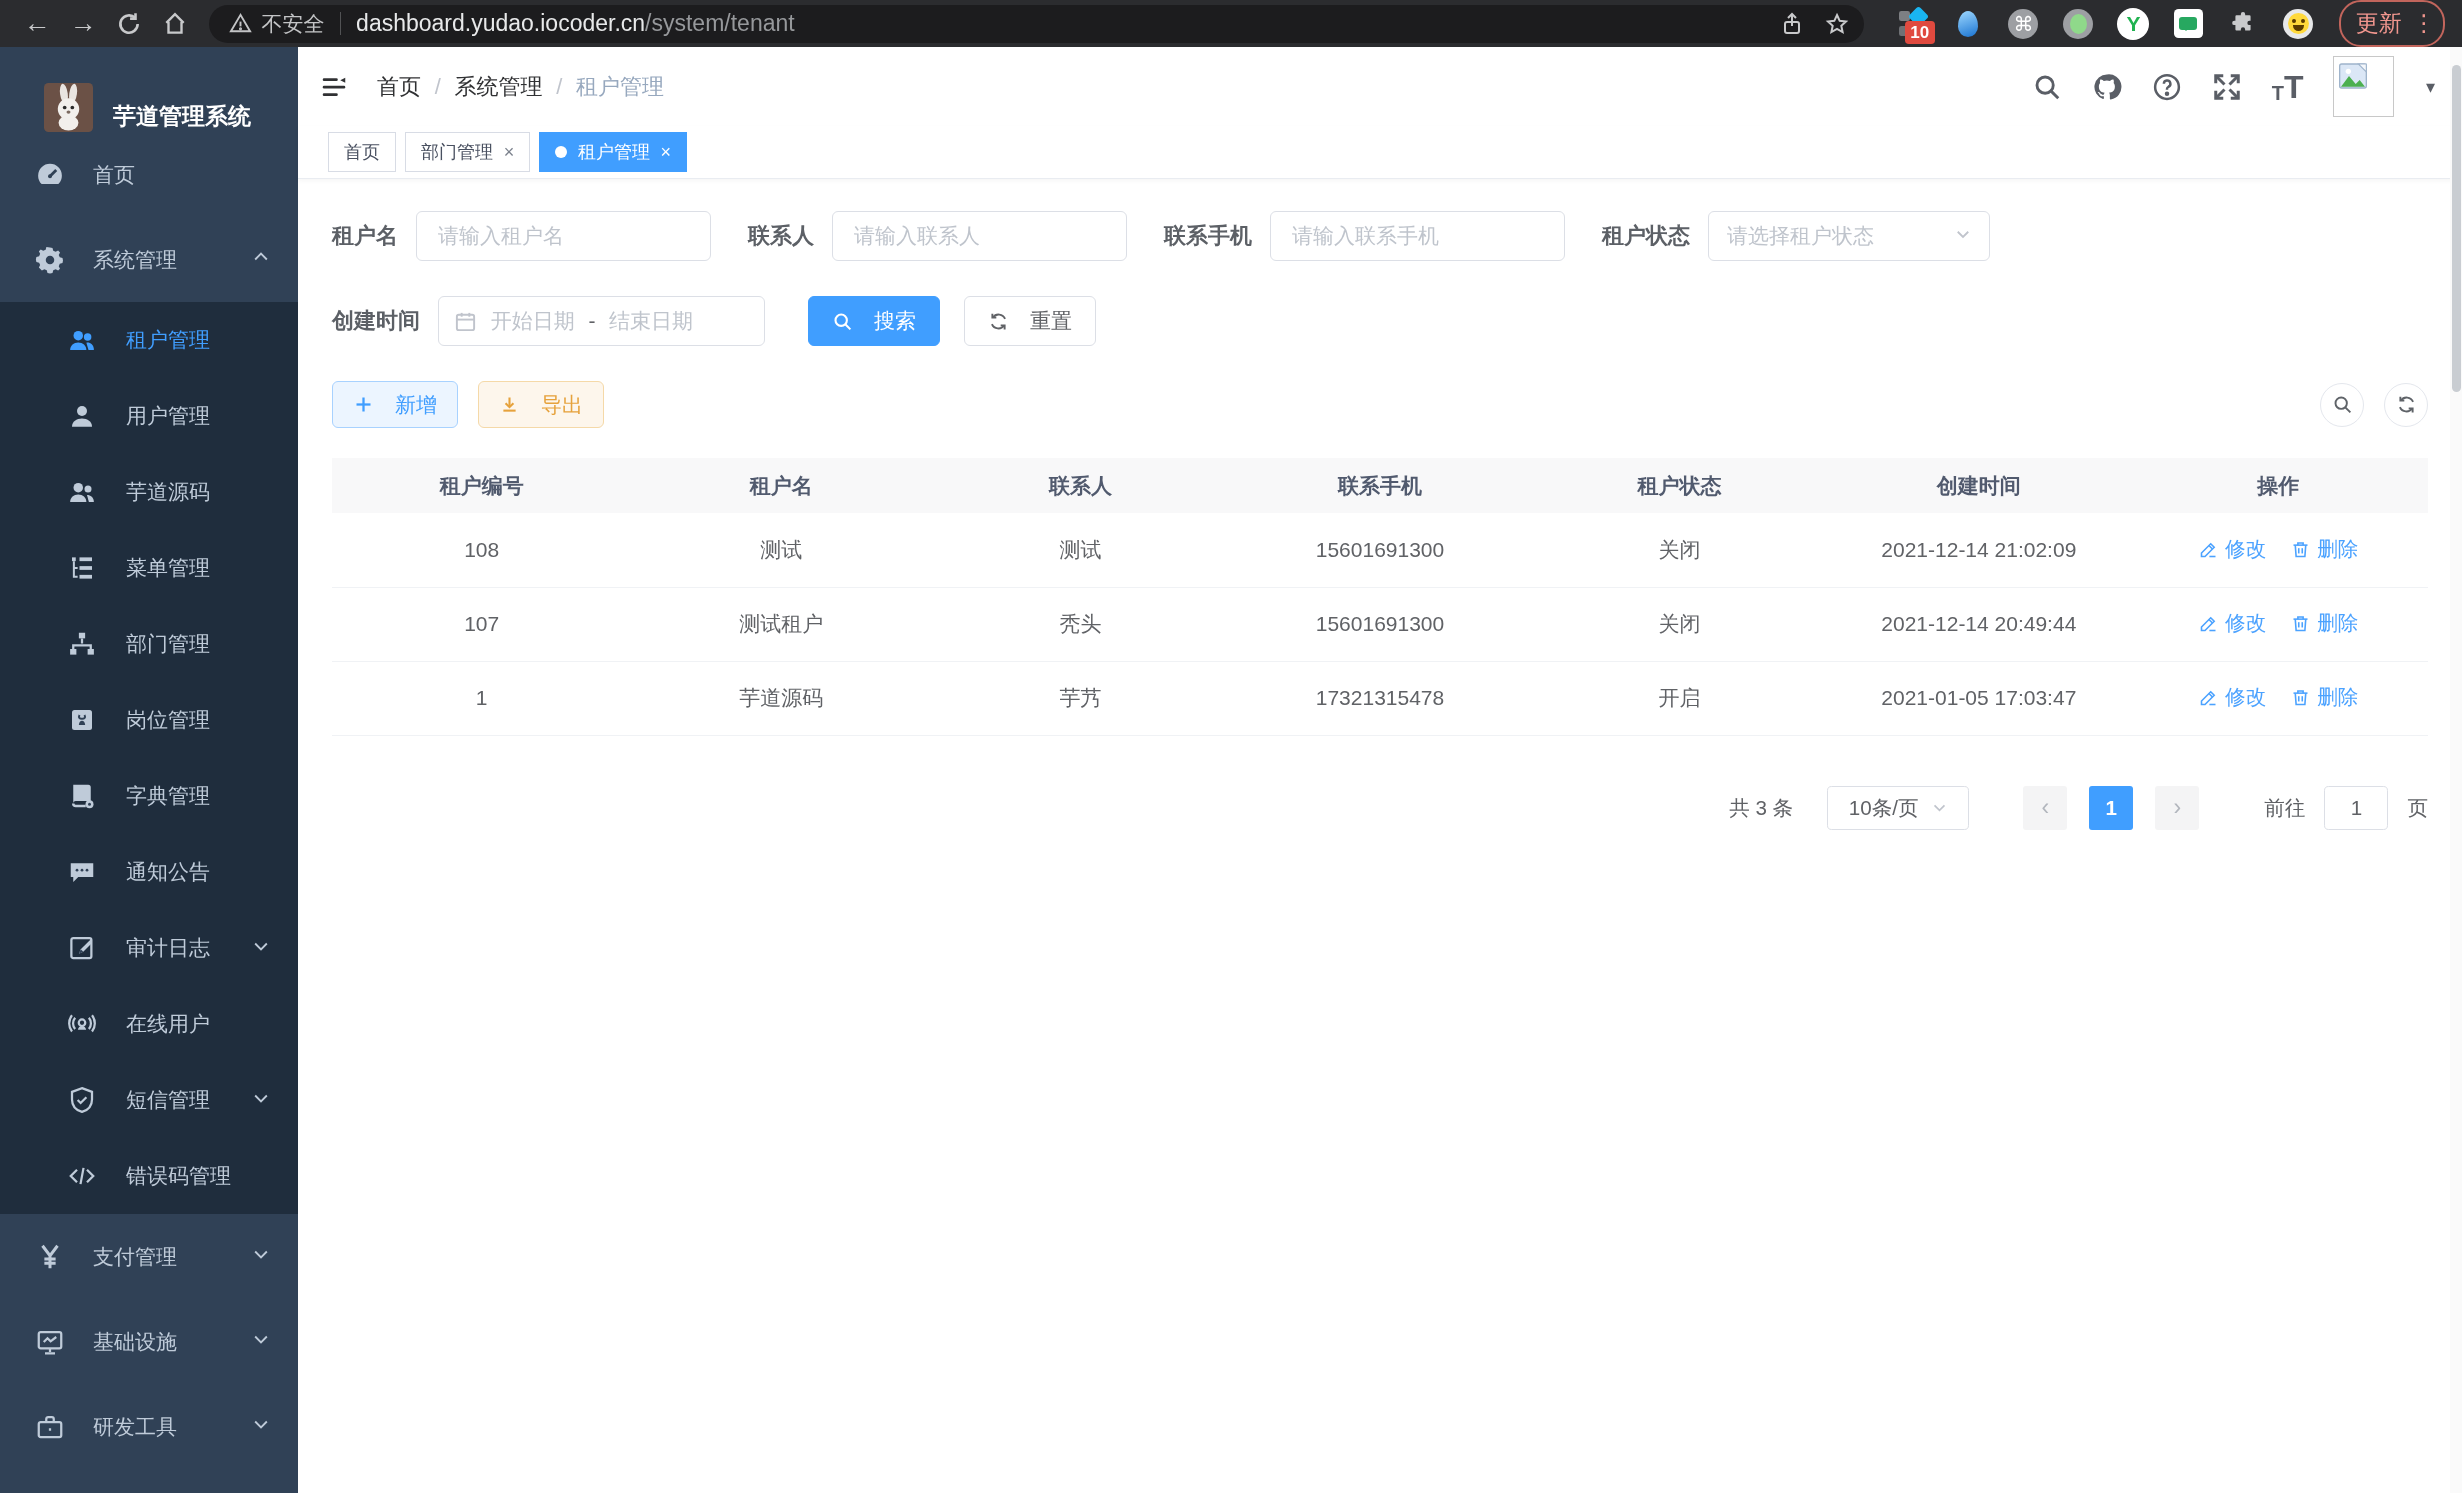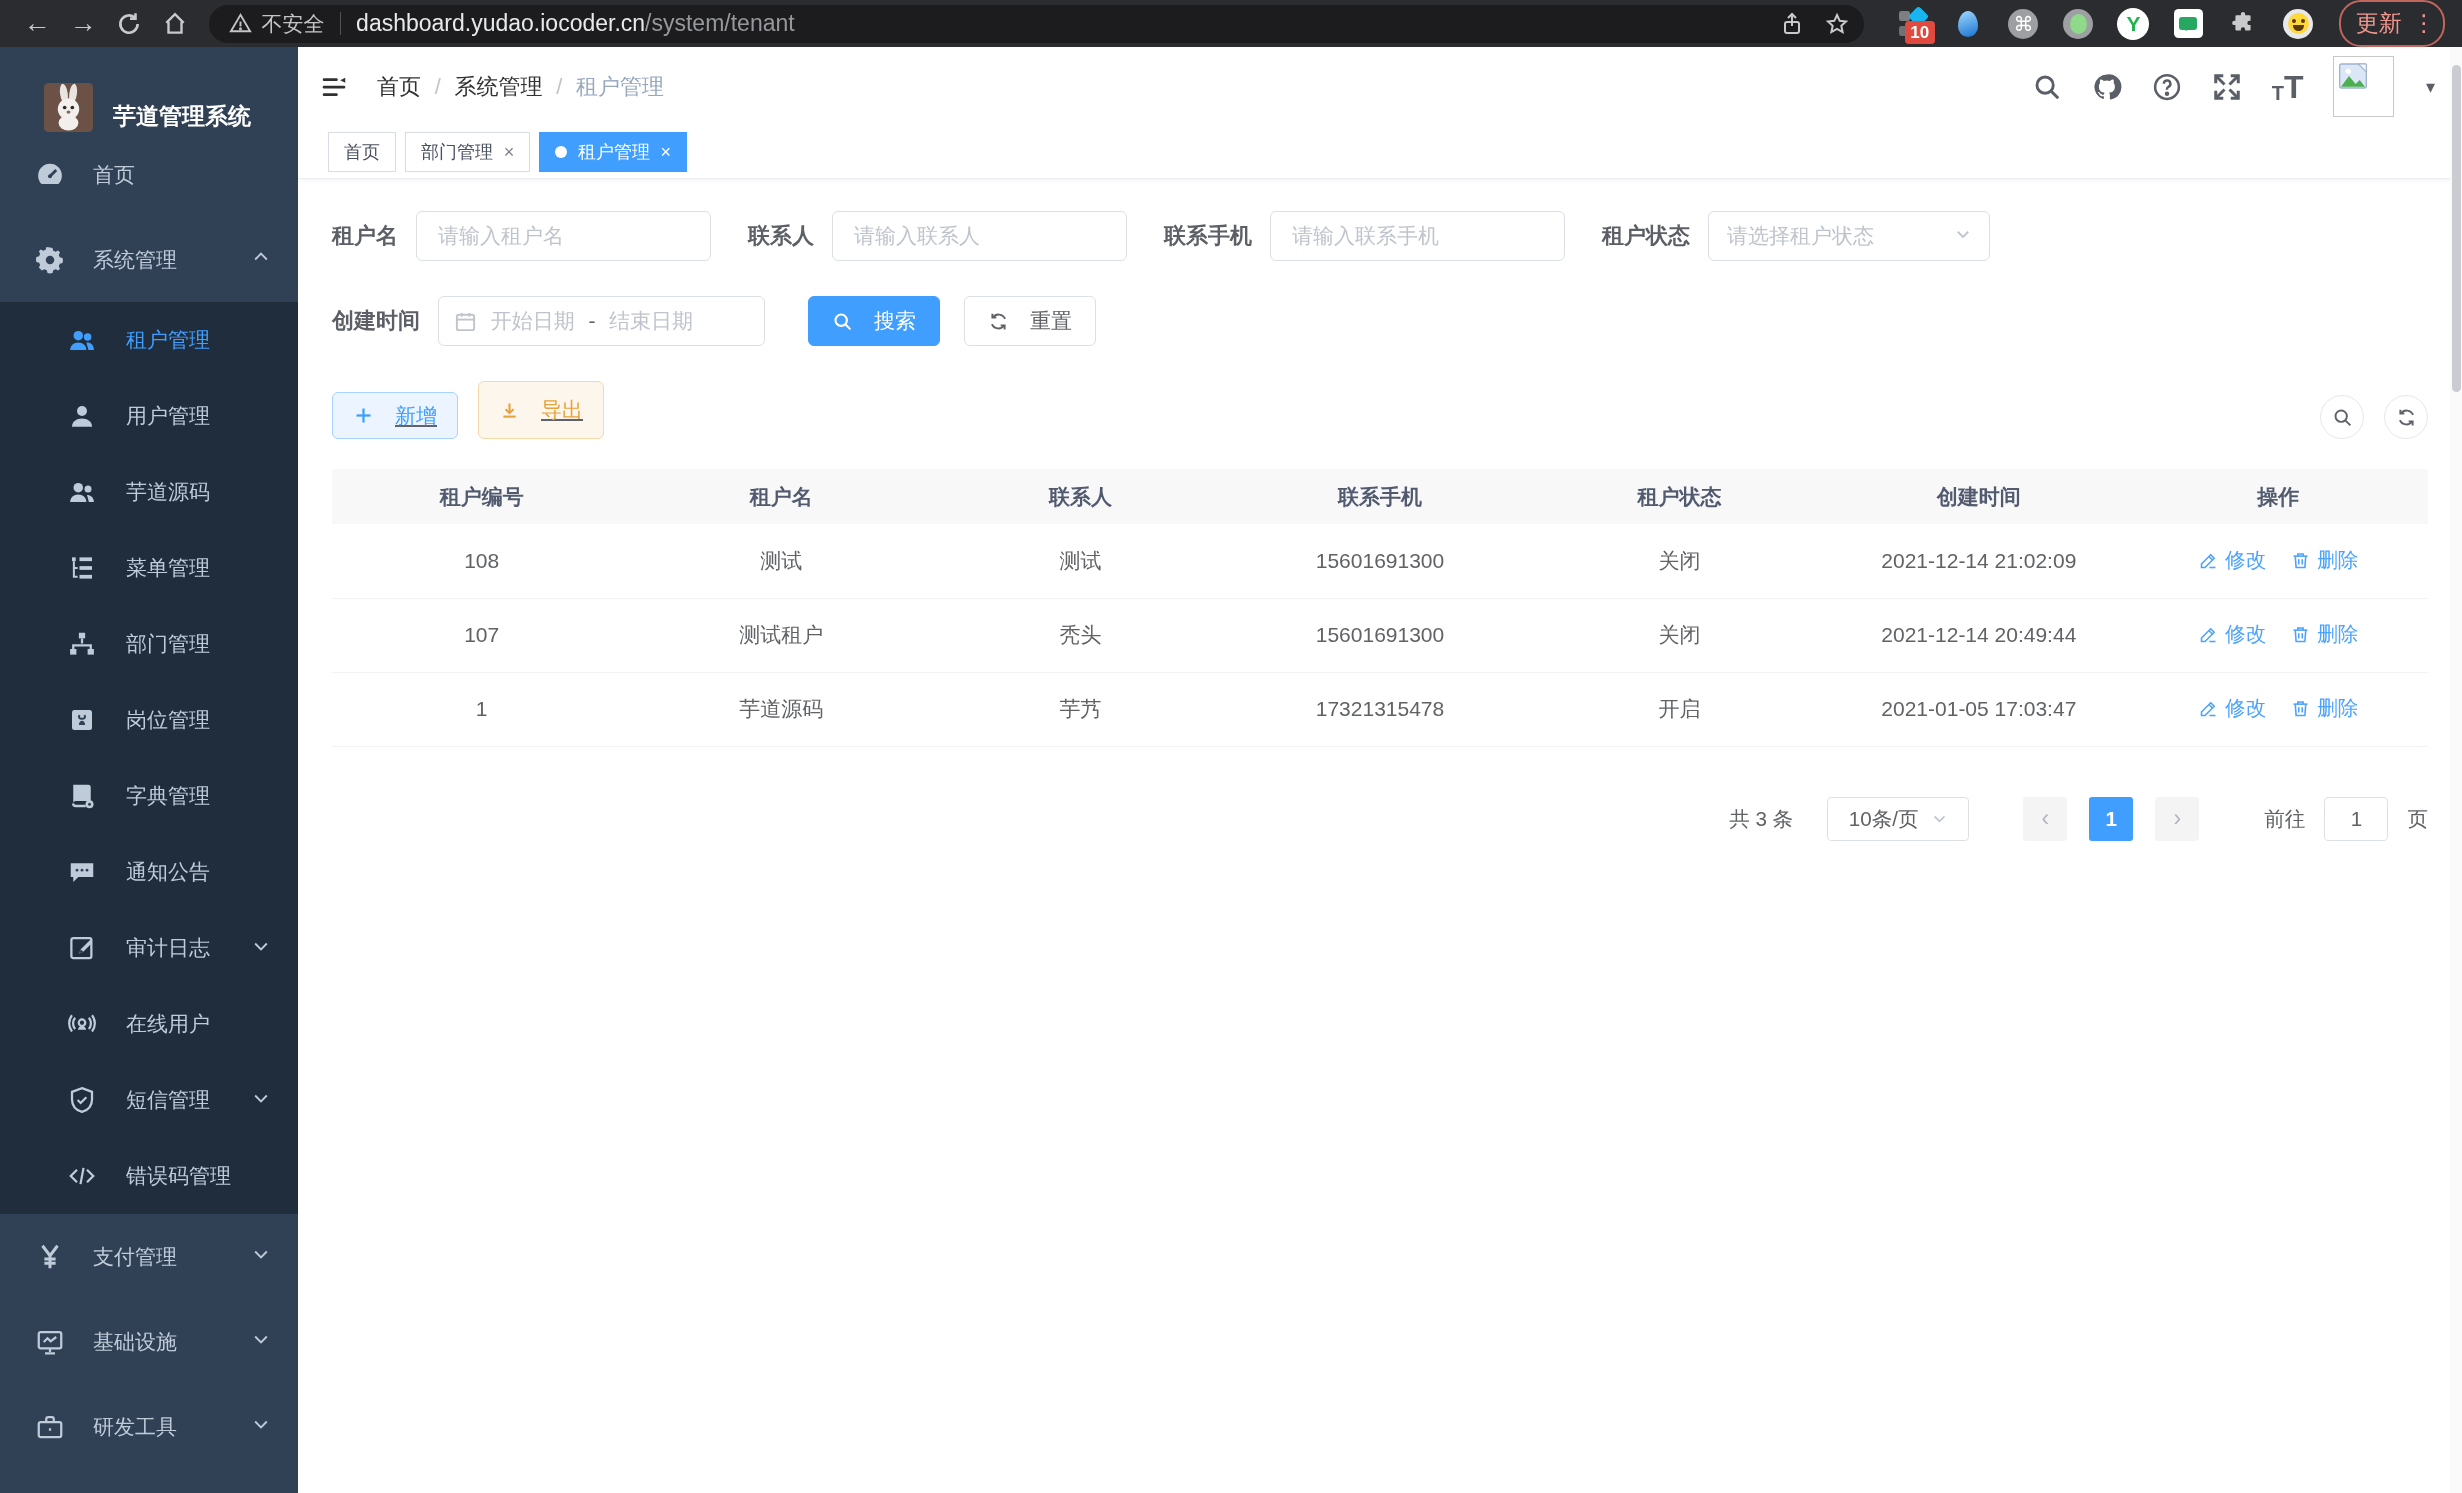--- a/index.html
+++ b/index.html
@@ -97,23 +97,23 @@
   .date-range .cal { color:#c0c4cc; display:flex; }
   .date-range .cal svg { width:23px; height:23px; }
   .date-range .dsep { color:#606266; }
   .btn { display:inline-flex; align-items:center; justify-content:center; gap:21px; height:50px; border-radius:6px; font-size:21px; cursor:pointer; border:1.5px solid #dcdfe6; background:#fff; color:#606266; padding:0 23px; }
   .btn svg { width:21px; height:21px; }
   .btn-primary { background:#409eff; border-color:#409eff; color:#fff; }
   .btn-search { margin-left:43px; }
   .btn-reset { margin-left:24px; }
 
   
-  .toolbar { display:flex; align-items:flex-end; margin:9px 0 30px 0;text-decoration:underline; }
+  .toolbar { display:flex; align-items:center; margin:9px 0 30px 0; }
   .btn-add { background:#ecf5ff; border-color:#a8d2ff; color:#409eff; padding:0 20px; height:47px; }
-  .btn-export { background:#fdf6ec; border-color:#f5d9a8; color:#e6a23c; padding:0 20px; height:58px; margin-left:20px; }
+  .btn-export { background:#fdf6ec; border-color:#f5d9a8; color:#e6a23c; padding:0 20px; height:47px; margin-left:20px; }
   .tool-spacer { flex:1; }
   .circ-btn { width:44px; height:44px; border-radius:50%; border:1.5px solid #e4e7ed; background:#fff; color:#5f6368; display:flex; align-items:center; justify-content:center; cursor:pointer; }
   .circ-btn + .circ-btn { margin-left:20px; }
   .circ-btn svg { width:21px; height:21px; }
 
   
   table.grid { width:100%; border-collapse:collapse; table-layout:fixed; }
   .grid th { background:#f8f8f9; color:#515a6e; font-size:21px; font-weight:bold; height:55px; text-align:center; }
   .grid td { height:74px; font-size:21px; color:#606266; text-align:center; border-bottom:1.5px solid #f0f2f5; }
   .grid tbody tr { background:#fff; }

